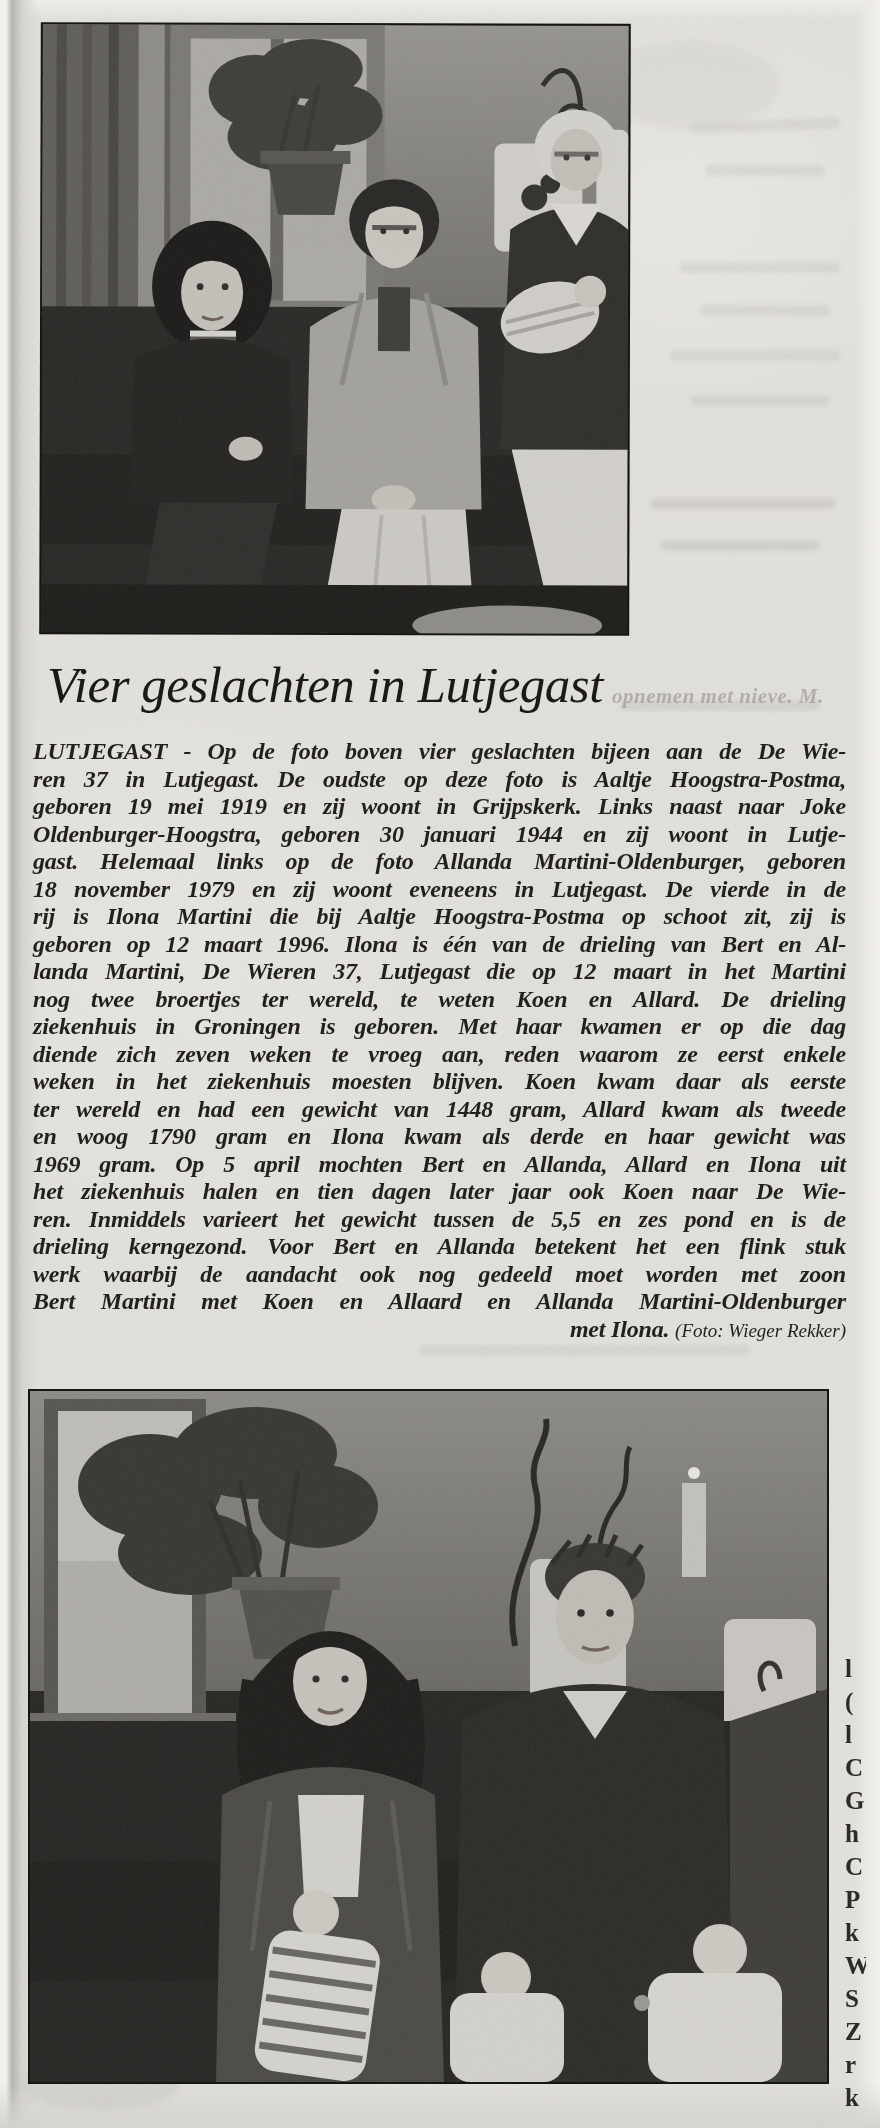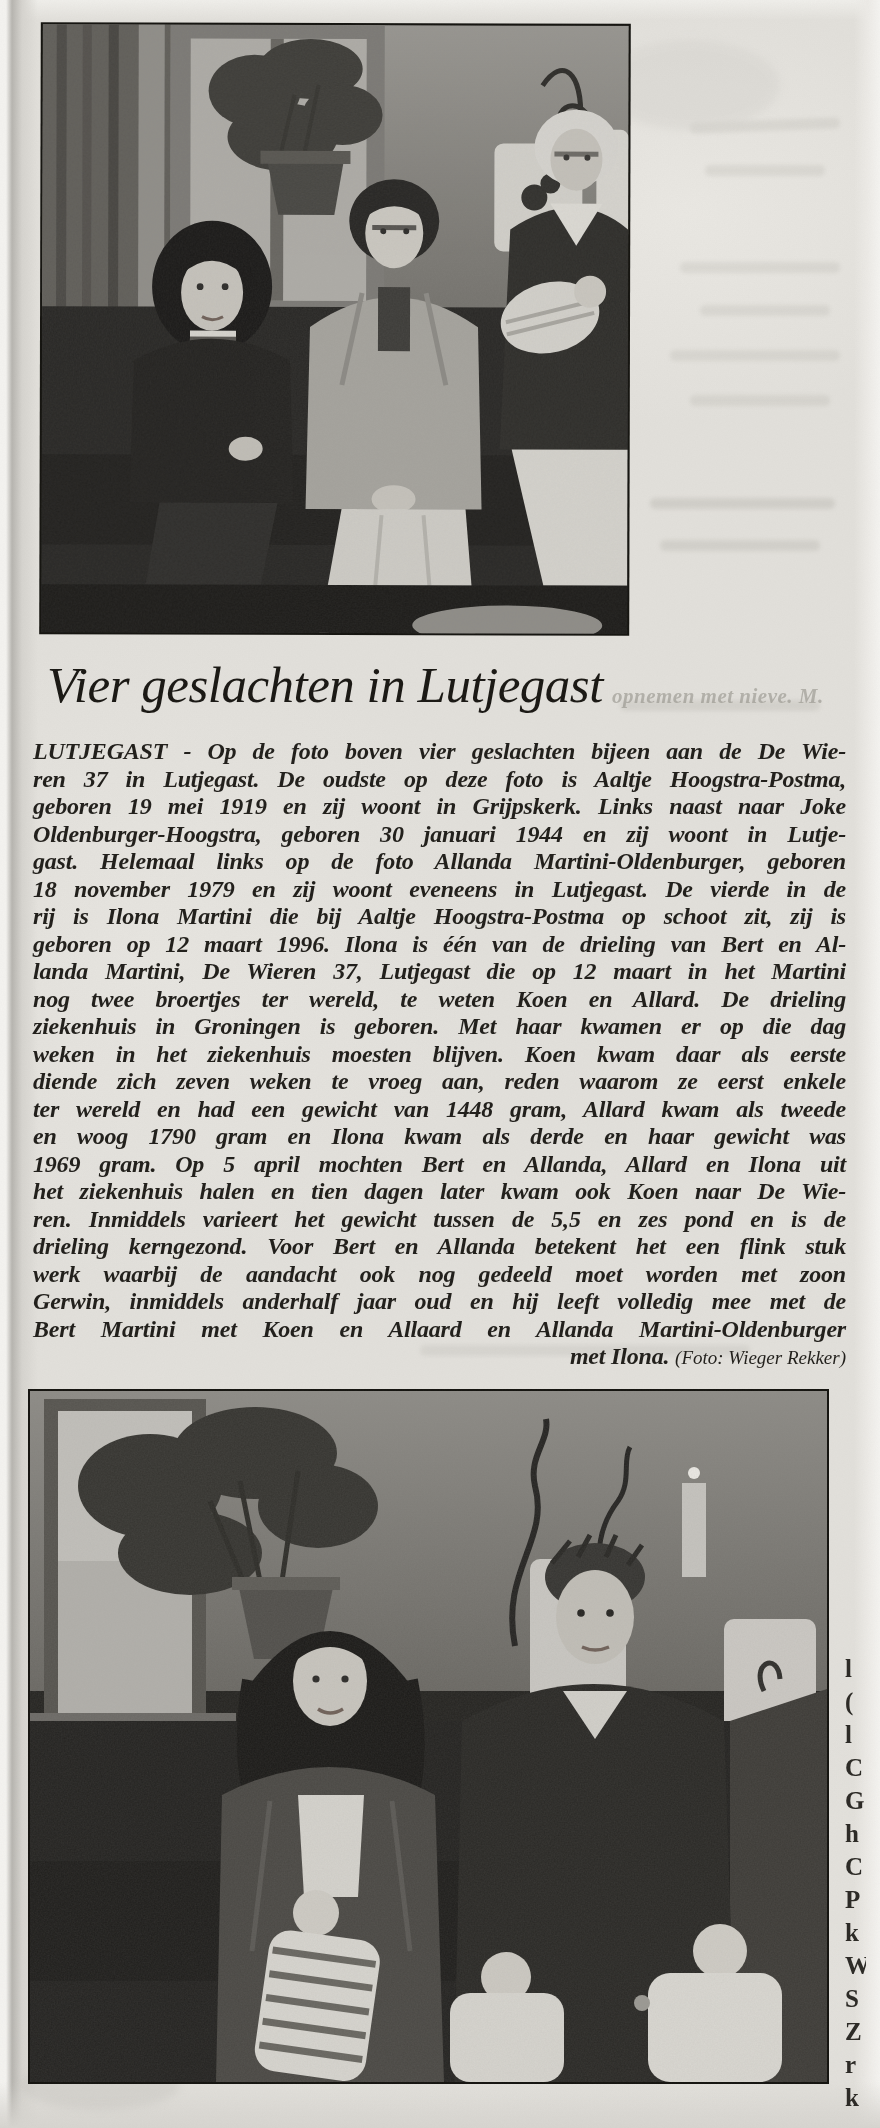--- a/index.html
+++ b/index.html
@@ -182,30 +182,29 @@
         <div class="tline">ren 37 in Lutjegast. De oudste op deze foto is Aaltje Hoogstra-Postma,</div>
         <div class="tline">geboren 19 mei 1919 en zij woont in Grijpskerk. Links naast naar Joke</div>
         <div class="tline">Oldenburger-Hoogstra, geboren 30 januari 1944 en zij woont in Lutje-</div>
         <div class="tline">gast. Helemaal links op de foto Allanda Martini-Oldenburger, geboren</div>
         <div class="tline">18 november 1979 en zij woont eveneens in Lutjegast. De vierde in de</div>
         <div class="tline">rij is Ilona Martini die bij Aaltje Hoogstra-Postma op schoot zit, zij is</div>
         <div class="tline">geboren op 12 maart 1996. Ilona is één van de drieling van Bert en Al-</div>
         <div class="tline">landa Martini, De Wieren 37, Lutjegast die op 12 maart in het Martini</div>
         <div class="tline">nog twee broertjes ter wereld, te weten Koen en Allard. De drieling</div>
         <div class="tline">ziekenhuis in Groningen is geboren. Met haar kwamen er op die dag</div>
+        <div class="tline">diende zich zeven weken te vroeg aan, reden waarom ze eerst enkele</div>
         <div class="tline">weken in het ziekenhuis moesten blijven. Koen kwam daar als eerste</div>
-        <div class="tline">diende zich zeven weken te vroeg aan, reden waarom ze eerst enkele</div>
         <div class="tline">ter wereld en had een gewicht van 1448 gram, Allard kwam als tweede</div>
         <div class="tline">en woog 1790 gram en Ilona kwam als derde en haar gewicht was</div>
         <div class="tline">1969 gram. Op 5 april mochten Bert en Allanda, Allard en Ilona uit</div>
-        <div class="tline">het ziekenhuis halen en tien dagen later kwam ook Koen naar De Wie-</div>
+        <div class="tline">het ziekenhuis halen en tien dagen later jaar ook Koen naar De Wie-</div>
         <div class="tline">ren. Inmiddels varieert het gewicht tussen de 5,5 en zes pond en is de</div>
         <div class="tline">drieling kerngezond. Voor Bert en Allanda betekent het een flink stuk</div>
         <div class="tline">werk waarbij de aandacht ook nog gedeeld moet worden met zoon</div>
-        <div class="tline">Gerwin, inmiddels anderhalf jaar oud en hij leeft volledig mee met de</div>
         <div class="tline">Bert Martini met Koen en Allaard en Allanda Martini-Oldenburger</div>
       </div>
     <div class="lastline">
       <span>met Ilona.</span>
       <span class="credit">(Foto: Wieger Rekker)</span>
     </div>
   </div>
 
   <figure class="photo photo-bottom" role="img" aria-label="Zwart-wit foto: Bert Martini met Koen en Allaard en Allanda Martini-Oldenburger met Ilona op de bank">
     <svg viewBox="0 0 797 691" preserveAspectRatio="none">

